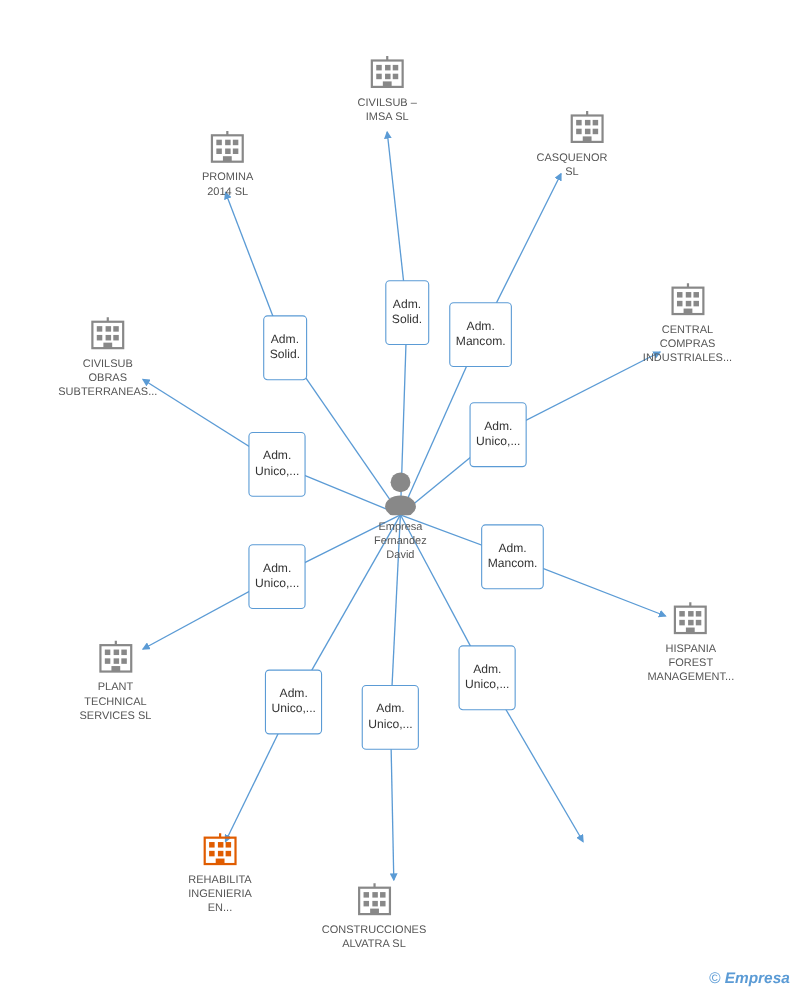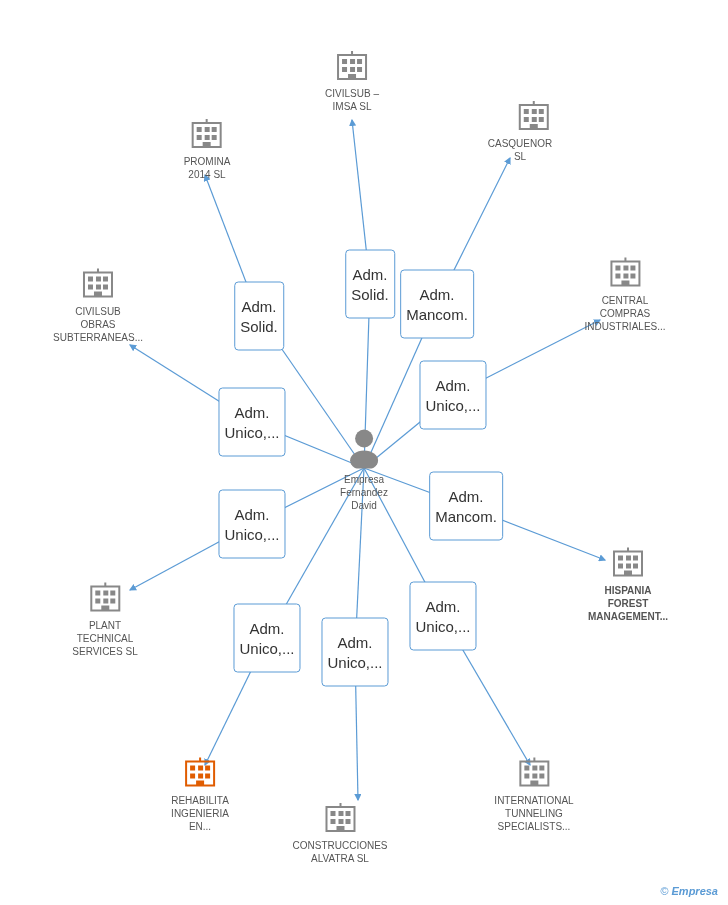--- a/index.html
+++ b/index.html
@@ -47,32 +47,32 @@
     .person-icon {
       width: 44px;
       height: 44px;
     }
     .badge {
       position: absolute;
       background: #fff;
       border: 1px solid #5b9bd5;
       border-radius: 4px;
       padding: 14px 5px;
-      font-size: 15px;
+      font-size: 11px;
       color: #333;
       text-align: center;
       white-space: nowrap;
       transform: translate(-50%, -50%);
       line-height: 1.3;
     }
     .watermark {
       position: absolute;
       bottom: 8px;
       right: 10px;
-      font-size: 11px;
+      font-size: 14px;
       color: #aaa;
       font-style: italic;
     }
     .watermark span.copy {
       color: #5b9bd5;
     }
     .watermark span.brand {
       color: #5b9bd5;
       font-weight: bold;
     }
@@ -169,49 +169,35 @@
       <rect x="23" y="12" width="5" height="5" fill="#888"></rect>
       <rect x="8" y="20" width="5" height="5" fill="#888"></rect>
       <rect x="16" y="20" width="5" height="5" fill="#888"></rect>
       <rect x="23" y="20" width="5" height="5" fill="#888"></rect>
       <rect x="14" y="27" width="8" height="5" fill="#888"></rect>
       <line x1="18" y1="4" x2="18" y2="8" stroke="#888" stroke-width="2"></line>
     </svg>
     <div class="node-label">CENTRAL<br>COMPRAS<br>INDUSTRIALES...</div>
   </div>
 
-  <div class="node" style="left:628px;top:583px;font-weight:bold;">
+  <div class="node" style="left:628px;top:583px;">
     <svg class="building-icon" viewBox="0 0 36 36">
       <rect x="4" y="8" width="28" height="24" fill="none" stroke="#888" stroke-width="2"></rect>
       <rect x="8" y="12" width="5" height="5" fill="#888"></rect>
       <rect x="16" y="12" width="5" height="5" fill="#888"></rect>
       <rect x="23" y="12" width="5" height="5" fill="#888"></rect>
       <rect x="8" y="20" width="5" height="5" fill="#888"></rect>
       <rect x="16" y="20" width="5" height="5" fill="#888"></rect>
       <rect x="23" y="20" width="5" height="5" fill="#888"></rect>
       <rect x="14" y="27" width="8" height="5" fill="#888"></rect>
       <line x1="18" y1="4" x2="18" y2="8" stroke="#888" stroke-width="2"></line>
     </svg>
     <div class="node-label">HISPANIA<br>FOREST<br>MANAGEMENT...</div>
   </div>
 
-  <div class="node" style="left:534px;top:793px;">
-    <svg class="building-icon" viewBox="0 0 36 36">
-      <rect x="4" y="8" width="28" height="24" fill="none" stroke="#888" stroke-width="2"></rect>
-      <rect x="8" y="12" width="5" height="5" fill="#888"></rect>
-      <rect x="16" y="12" width="5" height="5" fill="#888"></rect>
-      <rect x="23" y="12" width="5" height="5" fill="#888"></rect>
-      <rect x="8" y="20" width="5" height="5" fill="#888"></rect>
-      <rect x="16" y="20" width="5" height="5" fill="#888"></rect>
-      <rect x="23" y="20" width="5" height="5" fill="#888"></rect>
-      <rect x="14" y="27" width="8" height="5" fill="#888"></rect>
-      <line x1="18" y1="4" x2="18" y2="8" stroke="#888" stroke-width="2"></line>
-    </svg>
-    <div class="node-label">INTERNATIONAL<br>TUNNELING<br>SPECIALISTS...</div>
-  </div>
 
   <div class="node" style="left:340px;top:832px;">
     <svg class="building-icon" viewBox="0 0 36 36">
       <rect x="4" y="8" width="28" height="24" fill="none" stroke="#888" stroke-width="2"></rect>
       <rect x="8" y="12" width="5" height="5" fill="#888"></rect>
       <rect x="16" y="12" width="5" height="5" fill="#888"></rect>
       <rect x="23" y="12" width="5" height="5" fill="#888"></rect>
       <rect x="8" y="20" width="5" height="5" fill="#888"></rect>
       <rect x="16" y="20" width="5" height="5" fill="#888"></rect>
       <rect x="23" y="20" width="5" height="5" fill="#888"></rect>
@@ -244,21 +230,21 @@
       <rect x="23" y="12" width="5" height="5" fill="#e05c00"></rect>
       <rect x="8" y="20" width="5" height="5" fill="#e05c00"></rect>
       <rect x="16" y="20" width="5" height="5" fill="#e05c00"></rect>
       <rect x="23" y="20" width="5" height="5" fill="#e05c00"></rect>
       <rect x="14" y="27" width="8" height="5" fill="#e05c00"></rect>
       <line x1="18" y1="4" x2="18" y2="8" stroke="#e05c00" stroke-width="2"></line>
     </svg>
     <div class="node-label">REHABILITA<br>INGENIERIA<br>EN...</div>
   </div>
 
-  <div class="node" style="left:98px;top:304px;">
+  <div class="node" style="left:98px;top:324px;">
     <svg class="building-icon" viewBox="0 0 36 36">
       <rect x="4" y="8" width="28" height="24" fill="none" stroke="#888" stroke-width="2"></rect>
       <rect x="8" y="12" width="5" height="5" fill="#888"></rect>
       <rect x="16" y="12" width="5" height="5" fill="#888"></rect>
       <rect x="23" y="12" width="5" height="5" fill="#888"></rect>
       <rect x="8" y="20" width="5" height="5" fill="#888"></rect>
       <rect x="16" y="20" width="5" height="5" fill="#888"></rect>
       <rect x="23" y="20" width="5" height="5" fill="#888"></rect>
       <rect x="14" y="27" width="8" height="5" fill="#888"></rect>
       <line x1="18" y1="4" x2="18" y2="8" stroke="#888" stroke-width="2"></line>

